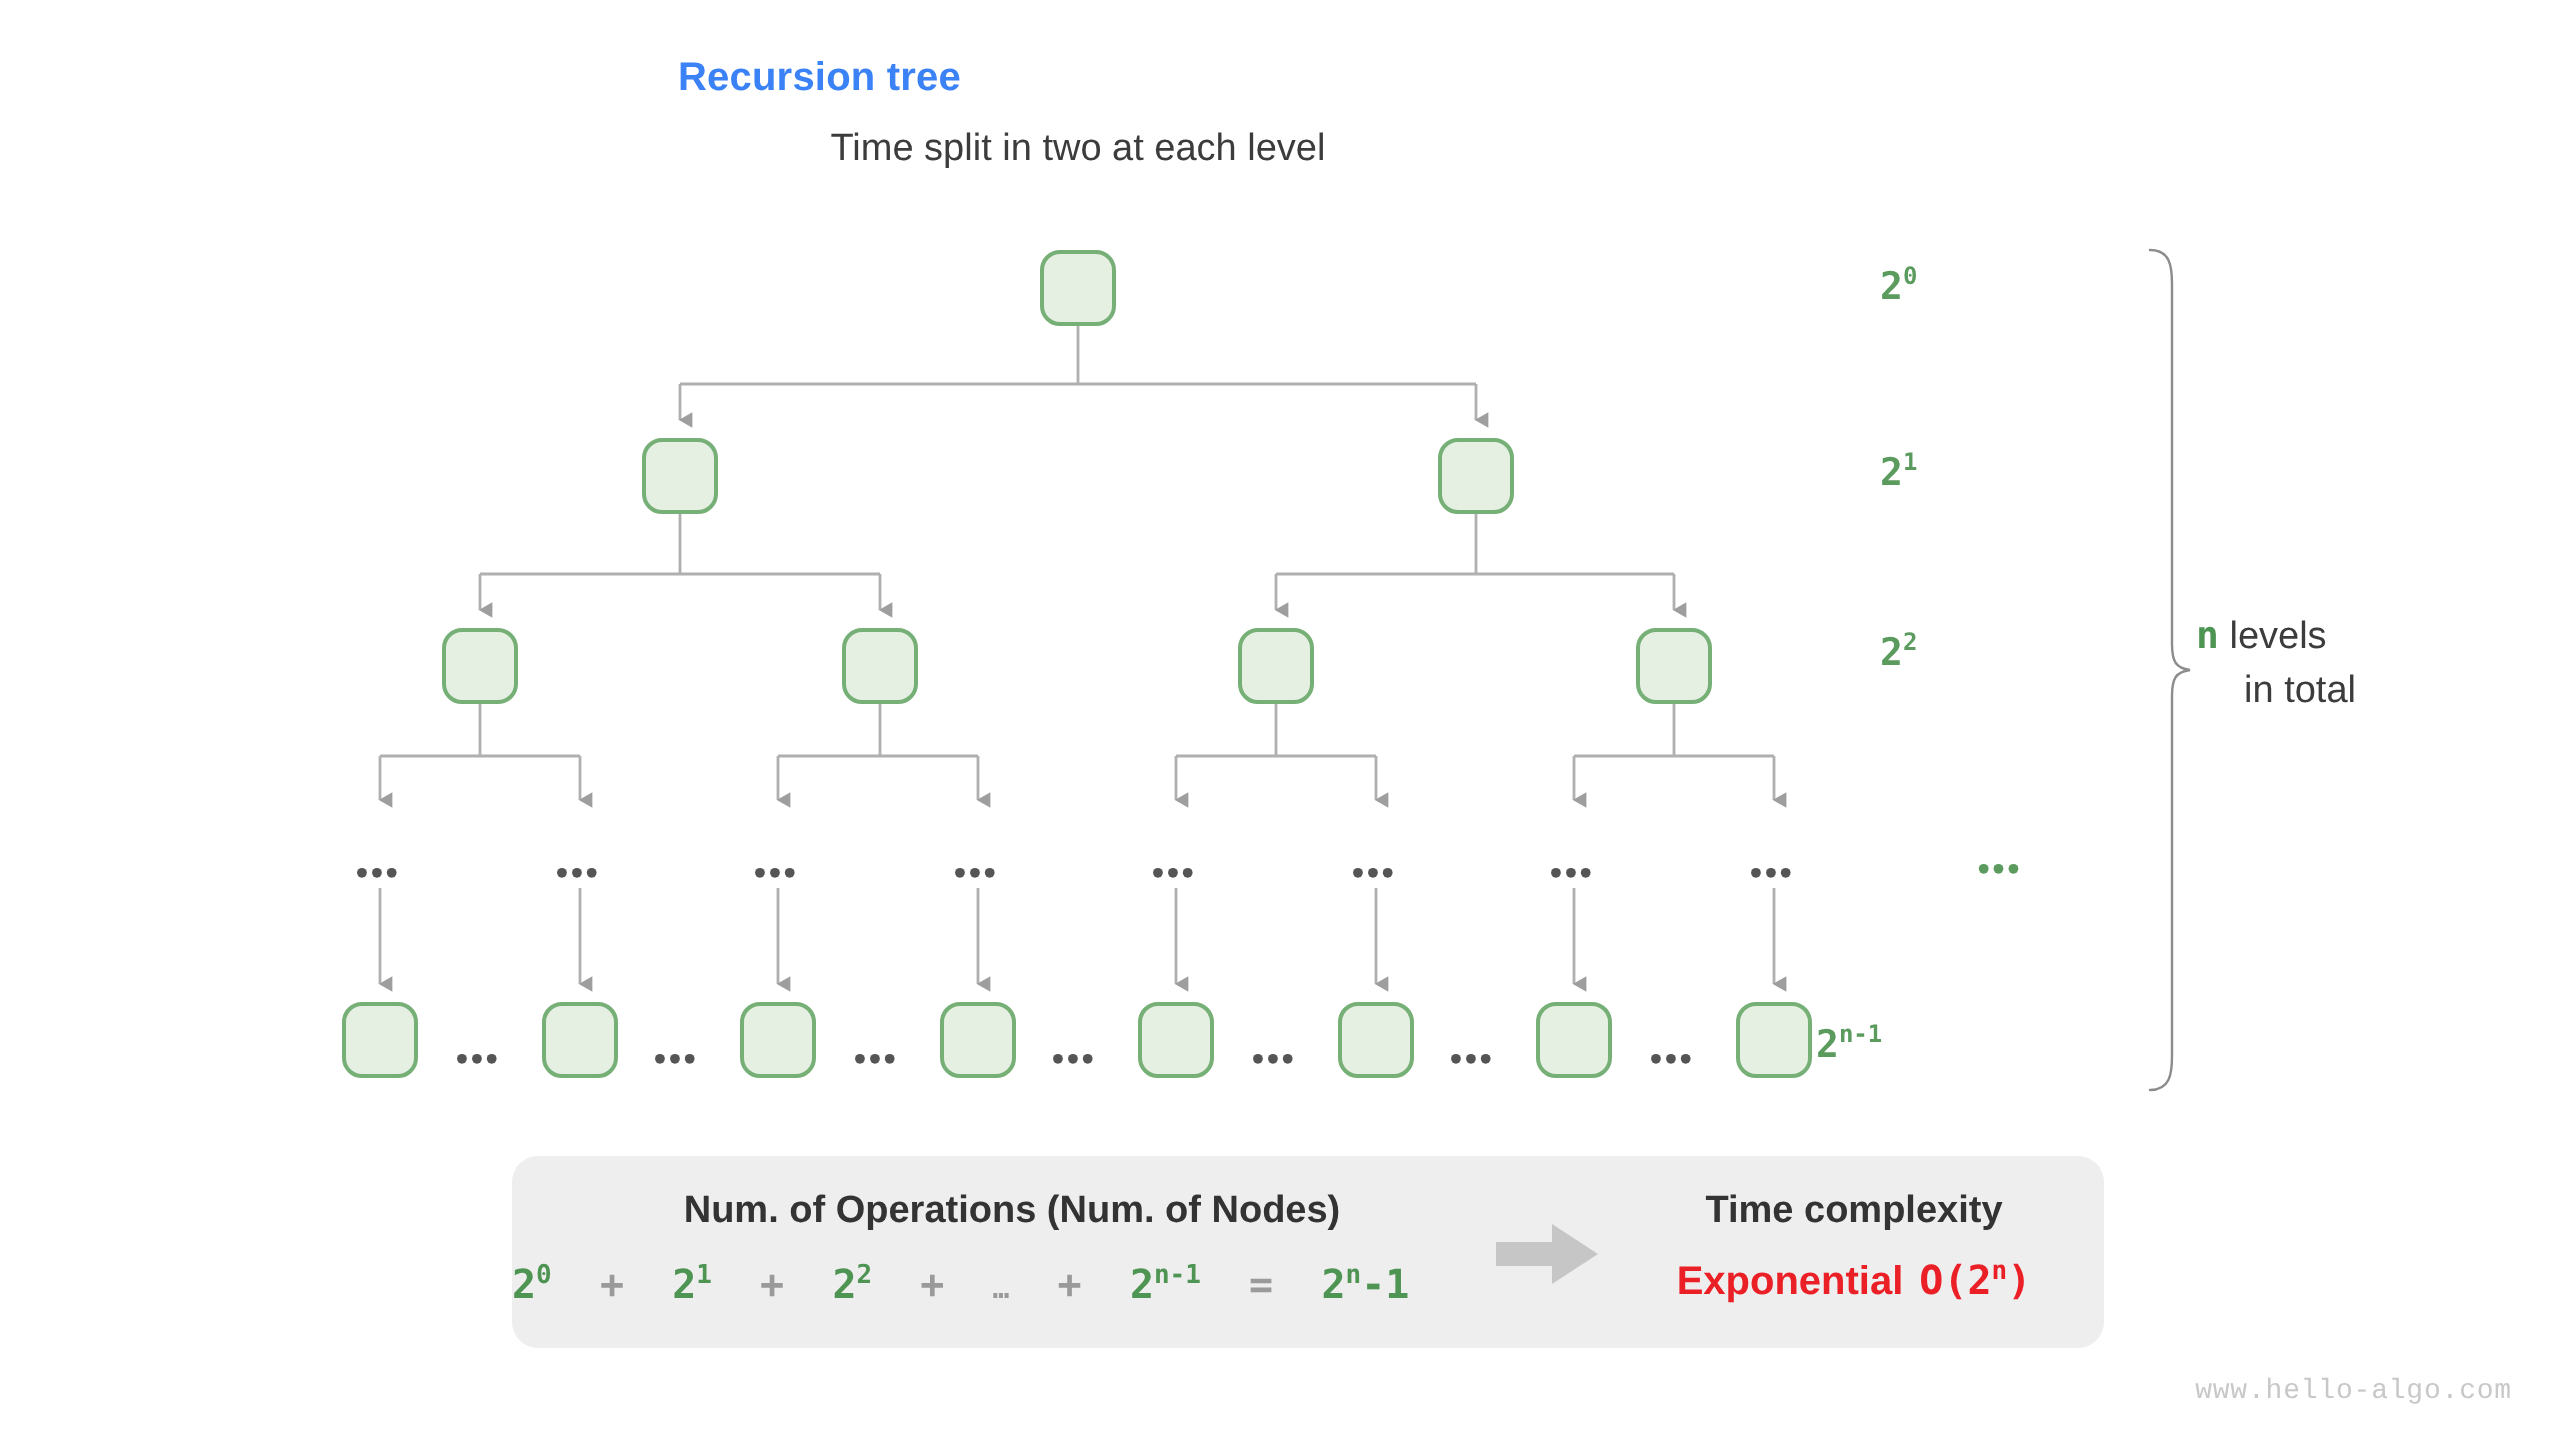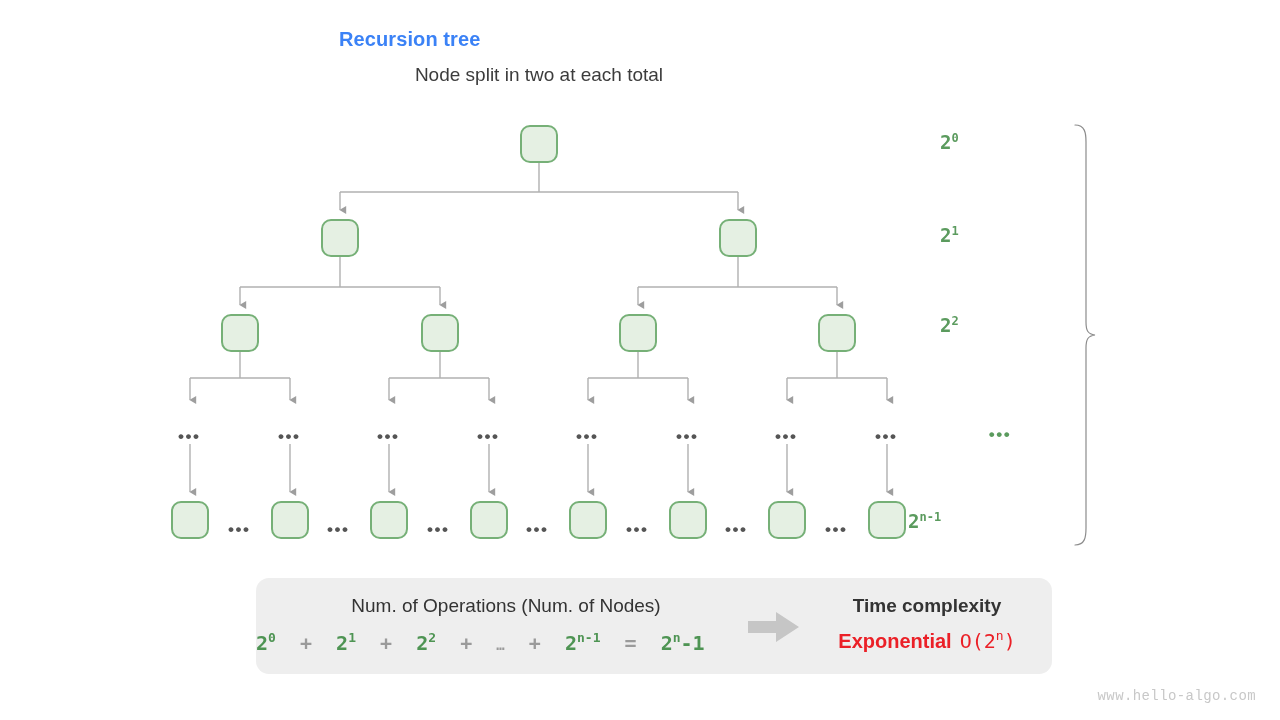--- a/index.html
+++ b/index.html
@@ -59,21 +59,21 @@
   #levels-note .l2{display:block;margin-left:24px;}
 
   
   #summary{
     position:absolute;left:256px;top:578px;width:796px;height:96px;
     background:#eeeeee;border-radius:13px;
   }
   #ops-col{position:absolute;left:0;top:0;width:500px;height:96px;}
   #ops-title{
     position:absolute;left:0;top:17px;width:500px;text-align:center;
-    font-weight:normal;font-size:19px;color:#333333;
+    font-weight:bold;font-size:19px;color:#333333;
   }
   #ops-formula{
     position:absolute;left:0;top:52px;width:500px;
     font-family:"DejaVu Sans Mono", monospace;
     font-weight:bold;font-size:20px;color:#4e9453;white-space:nowrap;
   }
   #ops-formula .op{color:#9a9a9a;font-weight:bold;}
   #ops-formula sup{font-size:13px;vertical-align:super;}
 
   #arrow-icon{position:absolute;left:490px;top:32px;width:56px;height:34px;}
@@ -82,38 +82,38 @@
   #tc-title{
     position:absolute;left:0;top:17px;width:250px;text-align:center;
     font-weight:bold;font-size:19px;color:#333333;
   }
   #tc-value{
     position:absolute;left:0;top:50px;width:250px;text-align:center;
     font-size:20px;white-space:nowrap;color:#eb2027;
   }
   #tc-value .word{font-weight:bold;}
   #tc-value .bigo{
-    font-family:"DejaVu Sans Mono", monospace;font-weight:normal;margin-left:8px;text-align:right;
+    font-family:"DejaVu Sans Mono", monospace;font-weight:bold;margin-left:8px;text-align:right;
   }
   #tc-value sup{font-size:13px;vertical-align:super;}
 
   
   #watermark{
     position:absolute;right:24px;bottom:16px;
     font-family:Liberation Mono, monospace;
     font-size:14px;color:#c8c8c8;letter-spacing:.4px;
   }
 </style>
 </head>
 <body>
 
 <div class="stage">
 
   <div class="title" id="tree-title">Recursion tree</div>
-  <div id="tree-subtitle">Node split in two at each total</div>
+  <div id="tree-subtitle">Time split in two at each level</div>
 
   <svg class="wires" viewBox="0 0 1280 720" xmlns="http://www.w3.org/2000/svg">
     <defs>
       <marker id="ah" markerWidth="9" markerHeight="9" refX="4.5" refY="7.4" orient="auto" markerUnits="userSpaceOnUse">
         <path d="M0.6,1.2 L8.4,1.2 L4.5,8 Z" fill="#9e9e9e"></path>
       </marker>
     </defs>
     <g stroke="#b0b0b0" stroke-width="1.4" fill="none">
 
       <path d="M539,163 L539,192"></path>
@@ -212,20 +212,25 @@
     <span>2</span><sup>1</sup>
   </div>
   <div class="lvl-count" style="left:940px;top:314px;">
     <span>2</span><sup>2</sup>
   </div>
   <div class="lvl-dots" style="left:940px;top:425px;">•••</div>
   <div class="lvl-count" style="left:908px;top:510px;">
     <span>2</span><sup>n-1</sup>
   </div>
 
+  <div id="levels-note">
+    <span class="nvar">n</span>
+    <span>levels</span>
+    <span class="l2">in total</span>
+  </div>
 
   <div id="summary">
 
     <div id="ops-col">
       <div id="ops-title">Num. of Operations (Num. of Nodes)</div>
       <div id="ops-formula">
         <span>2</span><sup>0</sup>
         <span class="op">&nbsp;+&nbsp;</span>
         <span>2</span><sup>1</sup>
         <span class="op">&nbsp;+&nbsp;</span>

